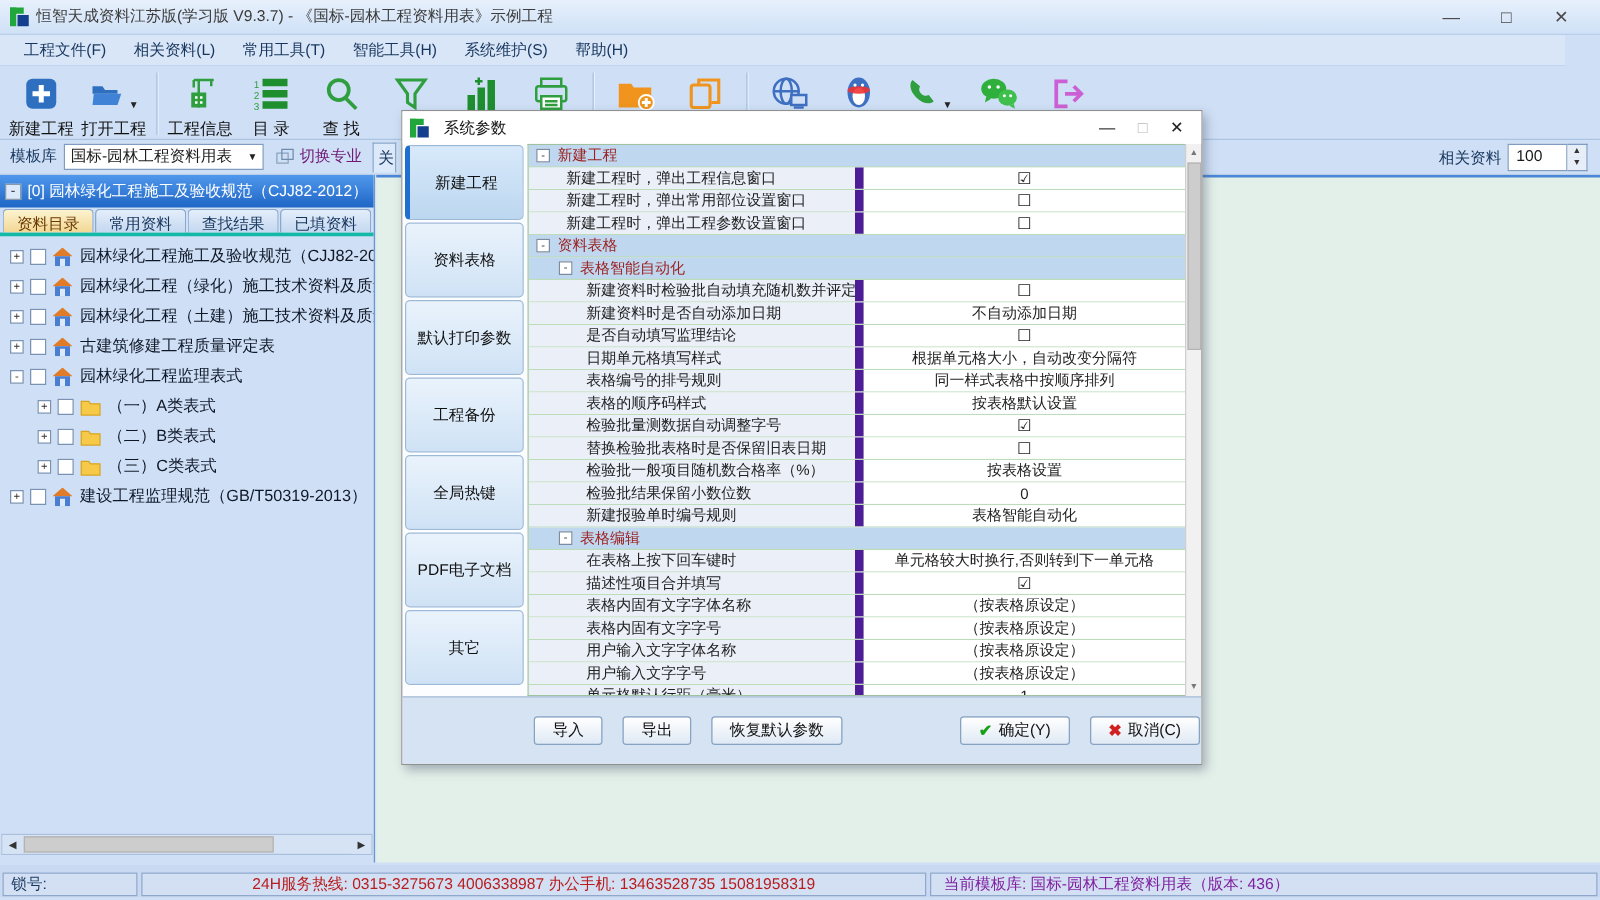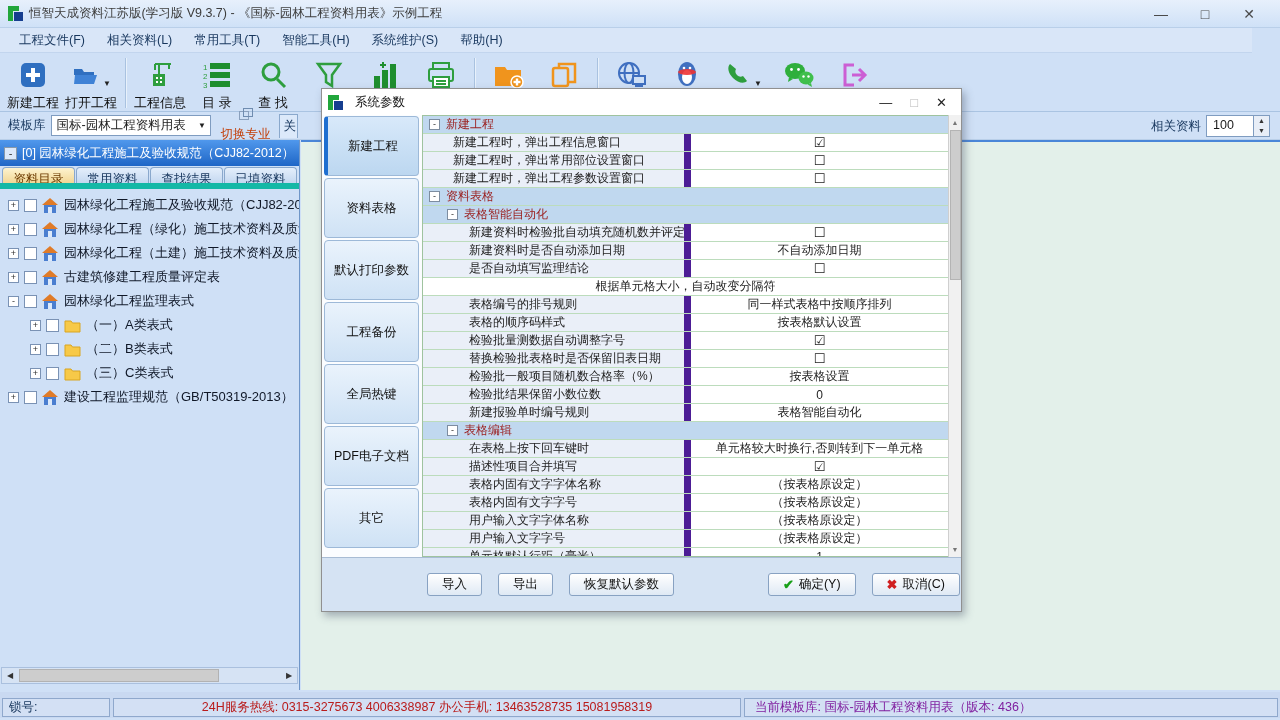--- a/index.html
+++ b/index.html
@@ -35,21 +35,21 @@
   .caret { font-size:8px; color:#222; align-self:flex-end; margin-bottom:4px; }
 
   
   .subband { position:absolute; left:0; top:112px; width:1280px; height:28px; background:#cfe0f6;
     display:flex; align-items:center; border-bottom:1px solid #b9cfe9; }
   .tpllabel { color:#17365d; margin-left:8px; }
   .tplcombo { width:160px; height:21px; background:#fff; border:1px solid #7f9cc0; margin-left:5px;
     display:flex; align-items:center; padding-left:5px; }
   .tplcombo .cval { flex:1; white-space:nowrap; overflow:hidden; }
   .tplcombo .carr { width:15px; text-align:center; font-size:8px; color:#222; }
-  .switchbtn { display:flex; align-items:center; gap:5px; margin-left:10px; color:#c2410c;flex-direction:column; }
+  .switchbtn { display:flex; align-items:center; gap:5px; margin-left:10px; color:#701a75; }
   .sqicon { position:relative; width:14px; height:13px; }
   .sqicon i { position:absolute; border:1.5px solid #8aa0bd; width:10px; height:9px; background:transparent; }
   .sqicon i:first-child { left:0; top:3px; }
   .sqicon i:last-child { left:4px; top:0; border-color:#6f8cb0; }
   .parttab { margin-left:8px; width:19px; height:24px; border:1px solid #8aa8cc; border-bottom:none;
     background:#dce9fa; color:#17365d; overflow:hidden; padding:3px 0 0 4px; }
   .zoomgrp { position:absolute; right:10px; top:3px; display:flex; align-items:center; gap:5px; }
   .zoomgrp .zlabel { color:#17365d; }
   .zspin { display:flex; }
   .zbox { width:48px; height:22px; background:#fff; border:1px solid #7f9cc0; padding:2px 0 0 6px; }
@@ -57,21 +57,21 @@
   .zarrows span { flex:1; font-size:7px; line-height:10px; text-align:center; background:#e8eef7; color:#333; }
 
   
   .leftpanel { position:absolute; left:0; top:140px; width:300px; height:550px; background:#cfe0f6;
     border-right:1px solid #6f96c8; overflow:hidden; }
   .selrow { height:26px; background:linear-gradient(#5098ec,#1f66c6); display:flex; align-items:center;
     padding:0 4px; gap:5px; }
   .minusbtn { width:13px; height:13px; background:#dce9fa; border:1px solid #8899aa; color:#333;
     font-size:11px; line-height:11px; text-align:center; flex:0 0 auto; }
   .selrow .seltext { color:#fff; white-space:nowrap; overflow:hidden; }
-  .ptabs { height:23px; display:flex; padding:1px 2px 0 2px; gap:1px; border-bottom:6px solid #14b8a6; }
+  .ptabs { height:23px; display:flex; padding:1px 2px 0 2px; gap:1px; border-bottom:3px solid #14b8a6; }
   .ptab { flex:1; border:1px solid #8aa8cc; border-bottom:none; border-radius:4px 4px 0 0;
     background:linear-gradient(#e4eefb,#c4d8f0); color:#17365d; text-align:center; padding-top:3px;
     white-space:nowrap; overflow:hidden; font-size:12.5px; }
   .ptab[data-active="true"] { background:linear-gradient(#fdf3cf,#f2d795); color:#6b3a00; }
   .tree { padding-top:4px; }
   .tree-row { height:24px; display:flex; align-items:center; gap:5px; padding-left:8px; white-space:nowrap; }
   .tree-row[data-indent="1"] { padding-left:30px; }
   .expander { width:11px; height:11px; border:1px solid #7a92b4; background:#fff; font-size:9px;
     line-height:9px; text-align:center; color:#333; flex:0 0 auto; }
   .cb { width:13px; height:13px; border:1px solid #7a92b4; background:#fff; flex:0 0 auto; }
@@ -608,20 +608,23 @@
           </div>
 
           <div class="prow" data-kind="item2">
             <span class="plabel">
               <span>是否自动填写监理结论</span>
             </span>
             <span class="pvalue glyph">☐</span>
           </div>
 
           <div class="prow" data-kind="item2">
+            <span class="plabel">
+              <span>日期单元格填写样式</span>
+            </span>
             <span class="pvalue">根据单元格大小，自动改变分隔符</span>
           </div>
 
           <div class="prow" data-kind="item2">
             <span class="plabel">
               <span>表格编号的排号规则</span>
             </span>
             <span class="pvalue">同一样式表格中按顺序排列</span>
           </div>
 

